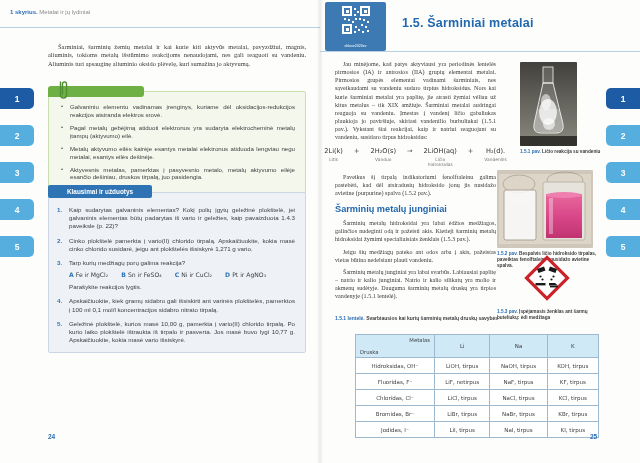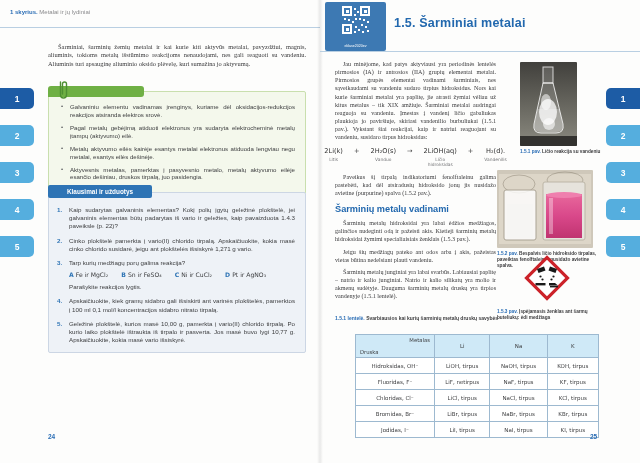--- a/index.html
+++ b/index.html
@@ -47,21 +47,21 @@
   .pn-left{left:48px;} .pn-right{left:270px;}
 
   
   .tab{position:absolute;width:34px;height:21px;color:#fff;font-weight:bold;font-size:8.5px;
        display:flex;align-items:center;justify-content:center;}
   .tab-l{left:0;border-radius:0 5px 5px 0;}
   .tab-r{left:286px;border-radius:5px 0 0 5px;}
 
   
   .qr-box{position:absolute;left:5px;top:2px;width:61px;height:49px;background:#3d79b3;border-radius:2px;}
-  .rp-title{position:absolute;left:74px;top:16px;font-size:12.5px;font-weight:bold;color:#2268ae;letter-spacing:0.2px;}
+  .rp-title{position:absolute;left:82px;top:16px;font-size:12.5px;font-weight:bold;color:#2268ae;letter-spacing:0.2px;}
   .rp-col{position:absolute;left:15px;top:60px;width:161px;}
   .rp-col p{margin:0 0 4px 0;font-family:"Liberation Serif",serif;font-size:6.1px;line-height:1.34;
             text-align:justify;text-indent:8px;color:#3a3a3c;}
   .equation{margin:5px 0 6px 0;display:flex;justify-content:center;align-items:flex-start;gap:11px;
             font-family:"DejaVu Sans",sans-serif;font-size:6.6px;color:#333;}
   .eq-term{text-align:center;}
   .eq-lbl{display:block;font-size:4.4px;color:#77787b;margin-top:2px;}
   .eq-sep{padding-top:0.5px;color:#444;}
   .rp-h2{margin:7px 0 5px 0;font-size:9.2px;font-weight:bold;color:#2268ae;}
 
@@ -208,21 +208,21 @@
           <span class="eq-lbl">Ličio hidroksidas</span>
         </span>
         <span class="eq-sep">+</span>
         <span class="eq-term">
           <span>H₂(d).</span>
           <span class="eq-lbl">Vandenilis</span>
         </span>
       </div>
 
       <p>Paveikus šį tirpalą indikatoriumi fenolftaleinu galima pastebėti, kad dėl atsiradusių hidroksido jonų jis nusidažo avietine (purpurine) spalva (1.5.2 pav.).</p>
-      <div class="rp-h2">Šarminių metalų vadinami</div>
+      <div class="rp-h2">Šarminių metalų junginiai</div>
       <p>Šarminių metalų hidroksidai yra labai ėdžios medžiagos, galinčios nudeginti odą ir pažeisti akis. Kietieji šarminių metalų hidroksidai žymimi specialiaisiais ženklais (1.5.3 pav.).</p>
       <p>Jeigu šių medžiagų pateko ant odos arba į akis, pažeistas vietas būtina nedelsiant plauti vandeniu.</p>
       <p>Šarminių metalų junginiai yra labai svarbūs. Labiausiai paplitę – natrio ir kalio junginiai. Natrio ir kalio silikatų yra molio ir akmenų sudėtyje. Dauguma šarminių metalų druskų yra tirpios vandenyje (1.5.1 lentelė).</p>
     </div>
 
     <div class="figure" style="left:200px;top:62px;width:82px;">
       <svg class="photo" width="57" height="84" viewBox="0 0 57 84">
         <defs>
           <linearGradient id="bgf" x1="0" y1="0" x2="0" y2="1">
             <stop offset="0" stop-color="#41403c"></stop>

